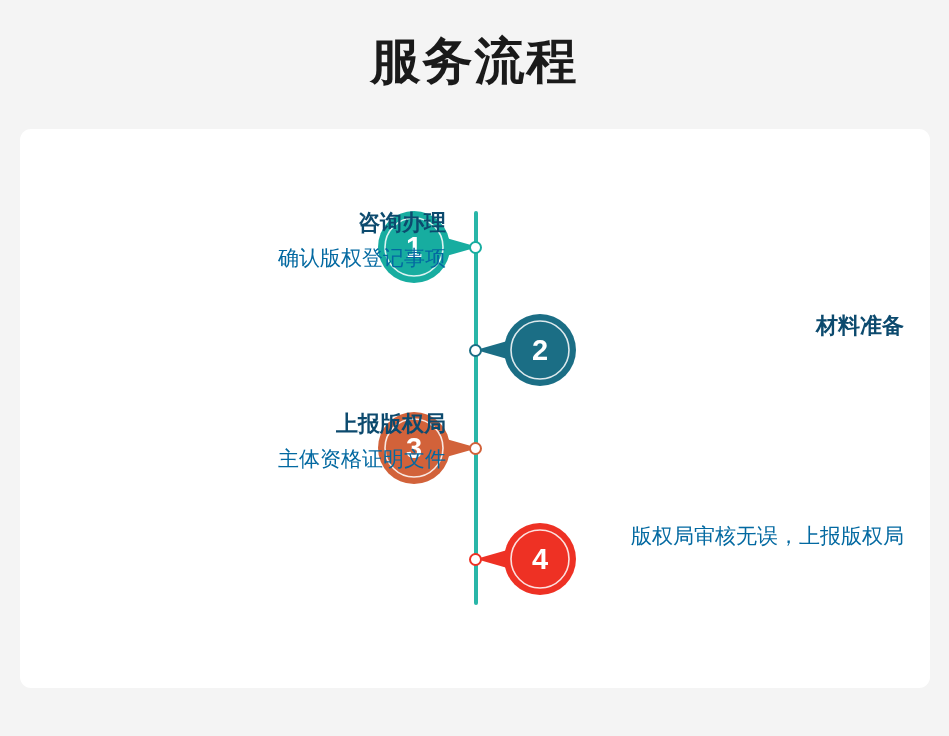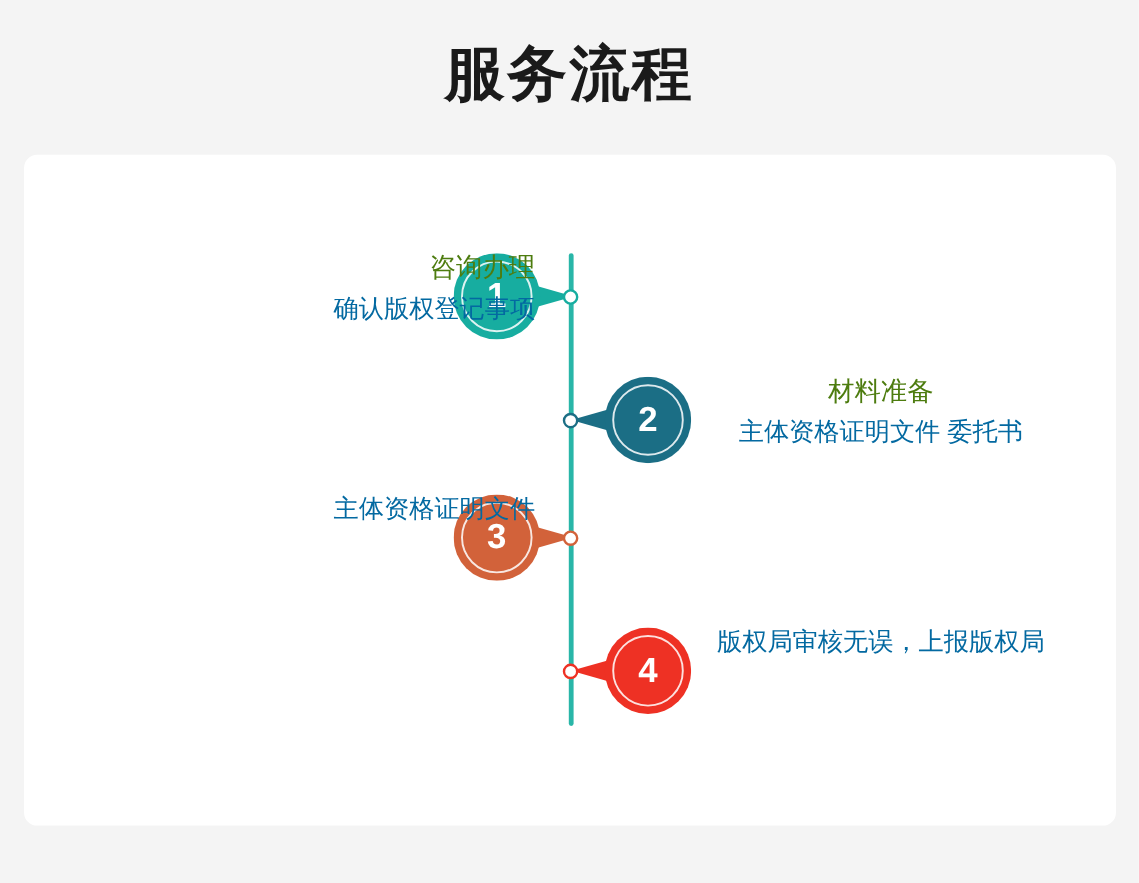--- a/index.html
+++ b/index.html
@@ -57,26 +57,26 @@
     width: 949px;
     height: 0;
   }
 
   .step-text {
     position: absolute;
     top: -41px;
     width: 330px;
   }
   .step.left .step-text  { left: 116px; text-align: right; }
-  .step.right .step-text { left: 564px; text-align: center; width: 340px; }
+  .step.right .step-text { left: 564px; text-align: right; width: 340px; }
 
   .step-title {
     font-size: 22px;
-    font-weight: normal;
-    color: #4d7c0f;
+    font-weight: bold;
+    color: #0c4a6e;
     line-height: 34px;
     white-space: nowrap;
   }
   .step.right .step-title { margin-left: 0; }
 
   .step-desc {
     font-size: 21px;
     color: #0369a1;
     line-height: 36px;
     white-space: nowrap;
@@ -154,36 +154,36 @@
             <path d="M 40 19 L 100 36 L 40 53 Z" fill="#1b6e85"></path>
             <circle cx="36" cy="36" r="36" fill="#1b6e85"></circle>
             <circle cx="36" cy="36" r="29" fill="none" stroke="#ffffff" stroke-width="1.6" opacity="0.85"></circle>
           </g>
         </svg>
         <div class="pin-num">2</div>
       </div>
       <div class="node" style="border-color: rgb(27, 110, 133);"></div>
       <div class="step-text">
         <div class="step-title">材料准备</div>
-        <div class="step-desc">主体资格证明文件 委托书</div>
       </div>
     </div>
     <div class="step left" style="top: 448px;">
       <div class="pin">
         <svg viewBox="0 0 100 72">
           <g>
             <path d="M 40 19 L 100 36 L 40 53 Z" fill="#d2623a"></path>
             <circle cx="36" cy="36" r="36" fill="#d2623a"></circle>
             <circle cx="36" cy="36" r="29" fill="none" stroke="#ffffff" stroke-width="1.6" opacity="0.85"></circle>
           </g>
         </svg>
         <div class="pin-num">3</div>
       </div>
       <div class="node" style="border-color: rgb(210, 98, 58);"></div>
       <div class="step-text">
+        <div class="step-title">上报版权局</div>
         <div class="step-desc">主体资格证明文件</div>
       </div>
     </div>
     <div class="step right" style="top: 559px;">
       <div class="pin">
         <svg viewBox="0 0 100 72">
           <g transform="translate(100,0) scale(-1,1)">
             <path d="M 40 19 L 100 36 L 40 53 Z" fill="#ee3124"></path>
             <circle cx="36" cy="36" r="36" fill="#ee3124"></circle>
             <circle cx="36" cy="36" r="29" fill="none" stroke="#ffffff" stroke-width="1.6" opacity="0.85"></circle>

